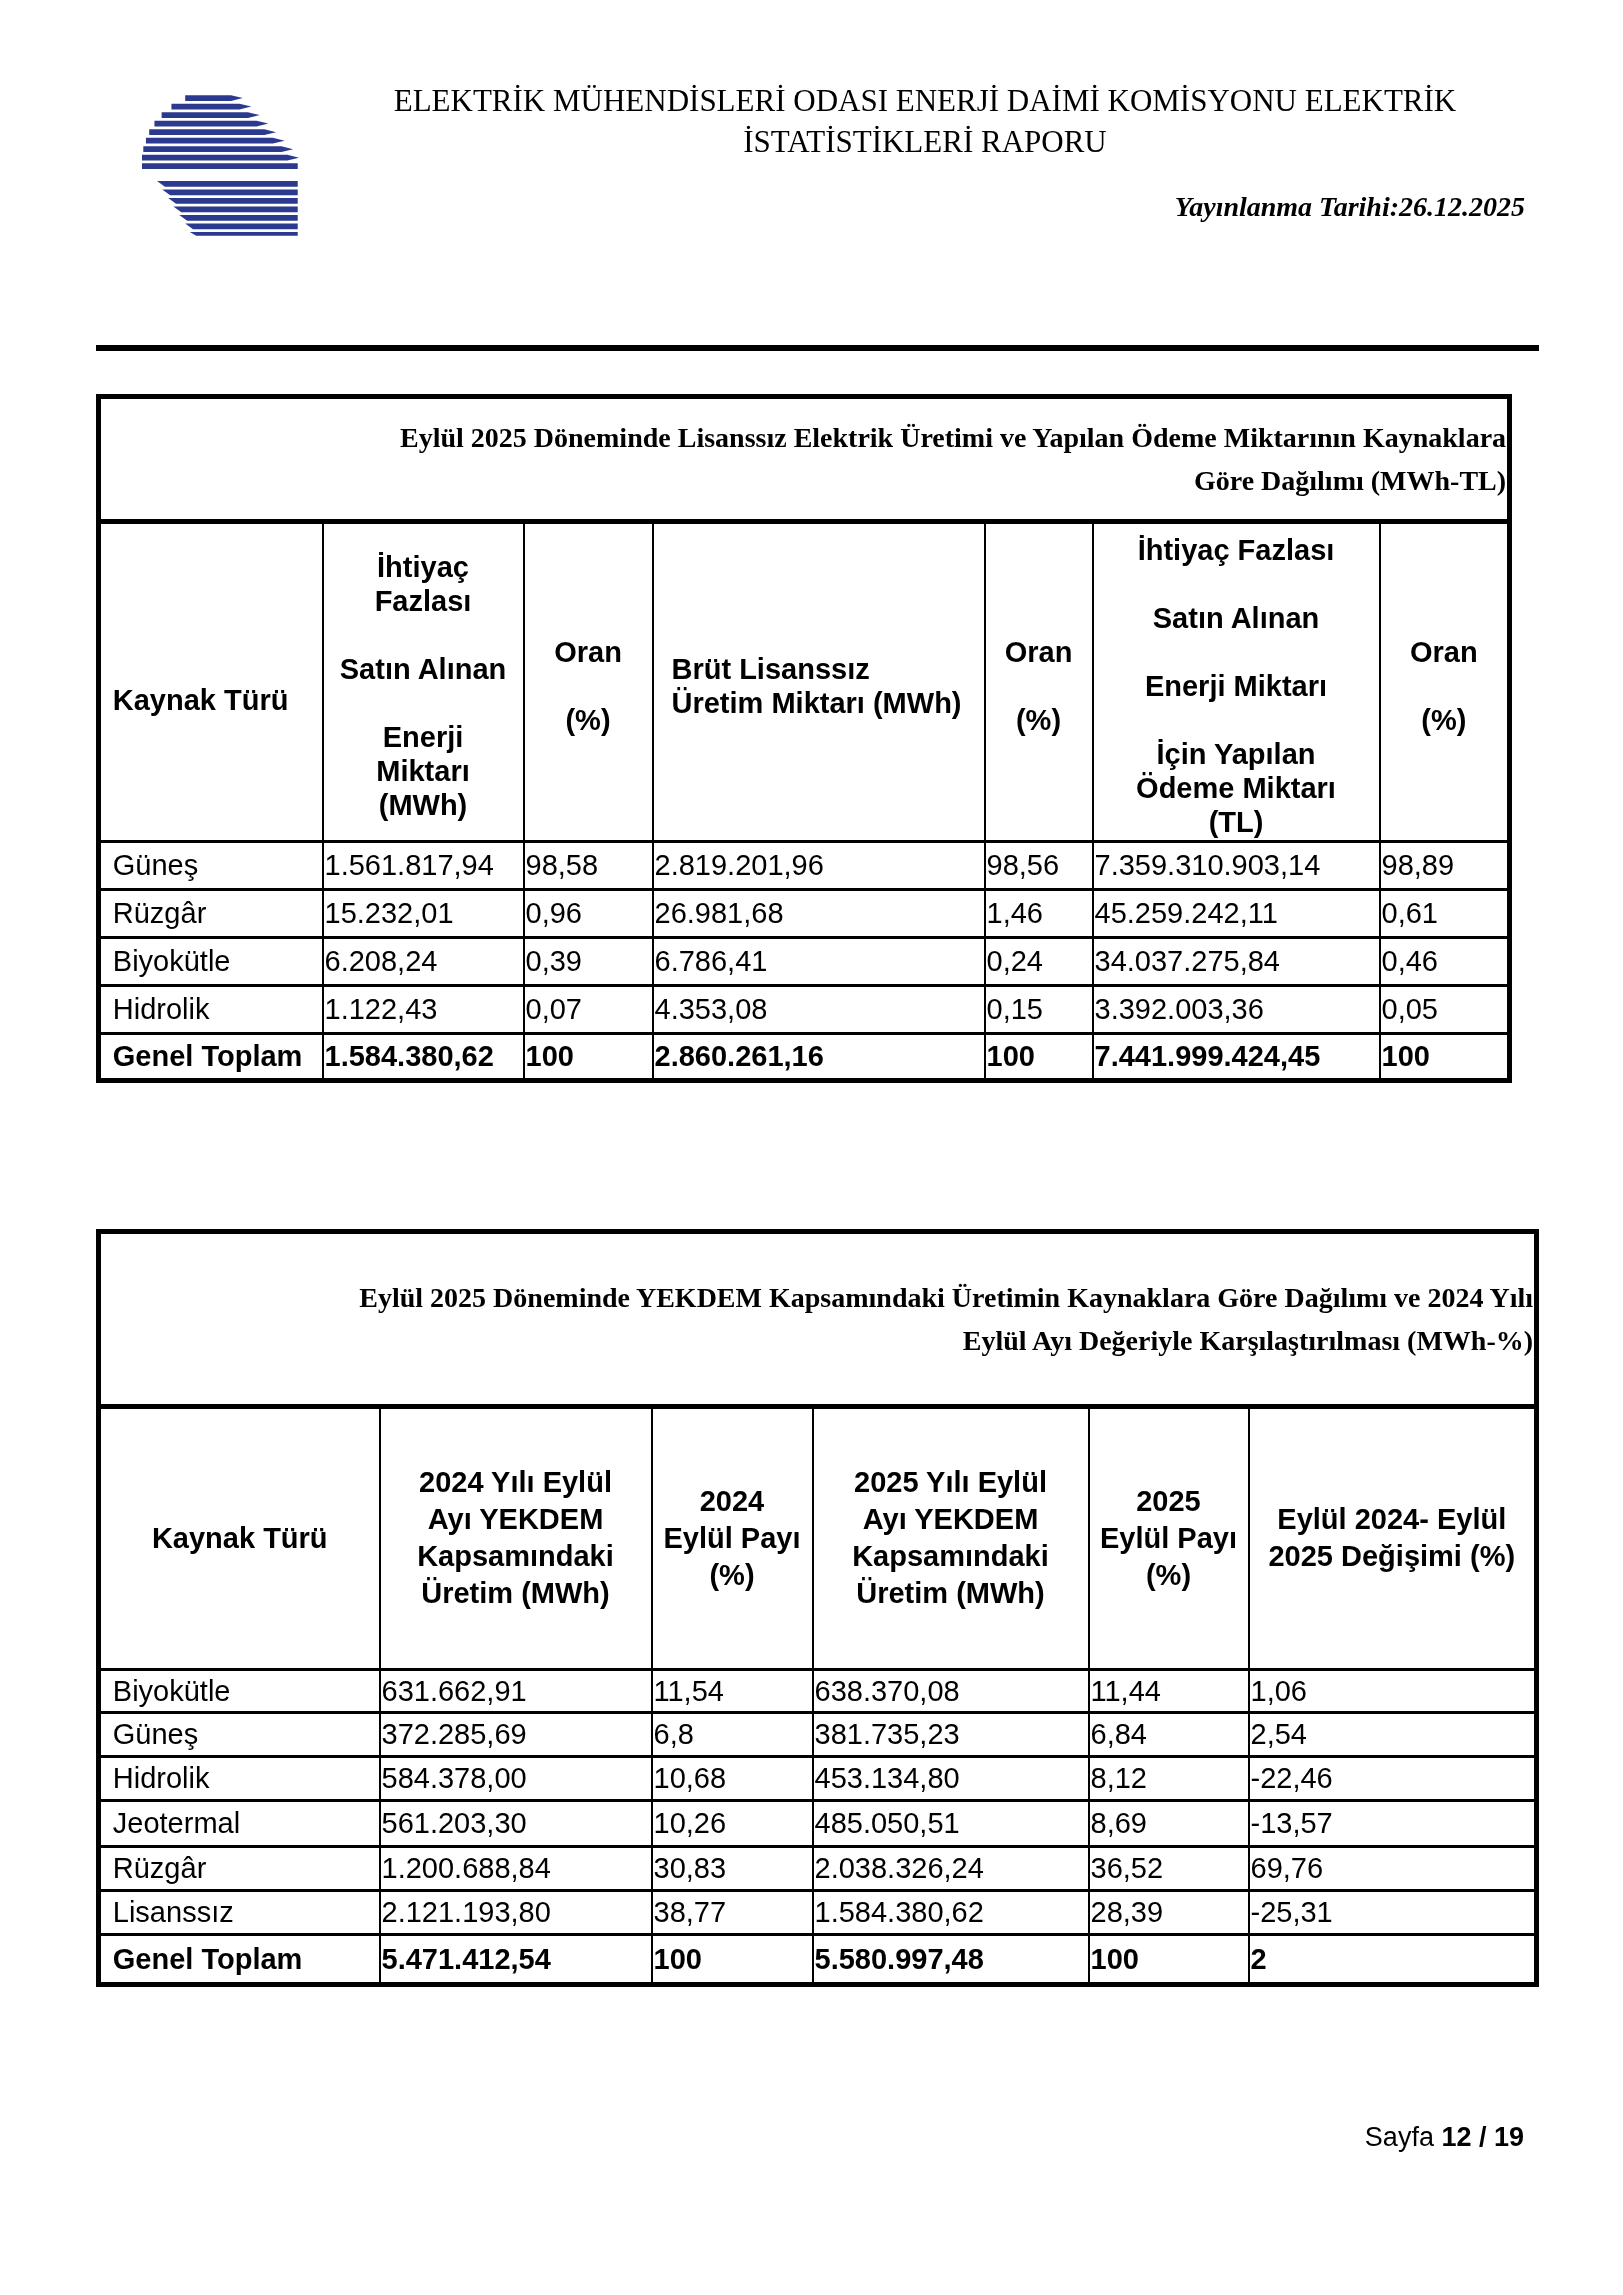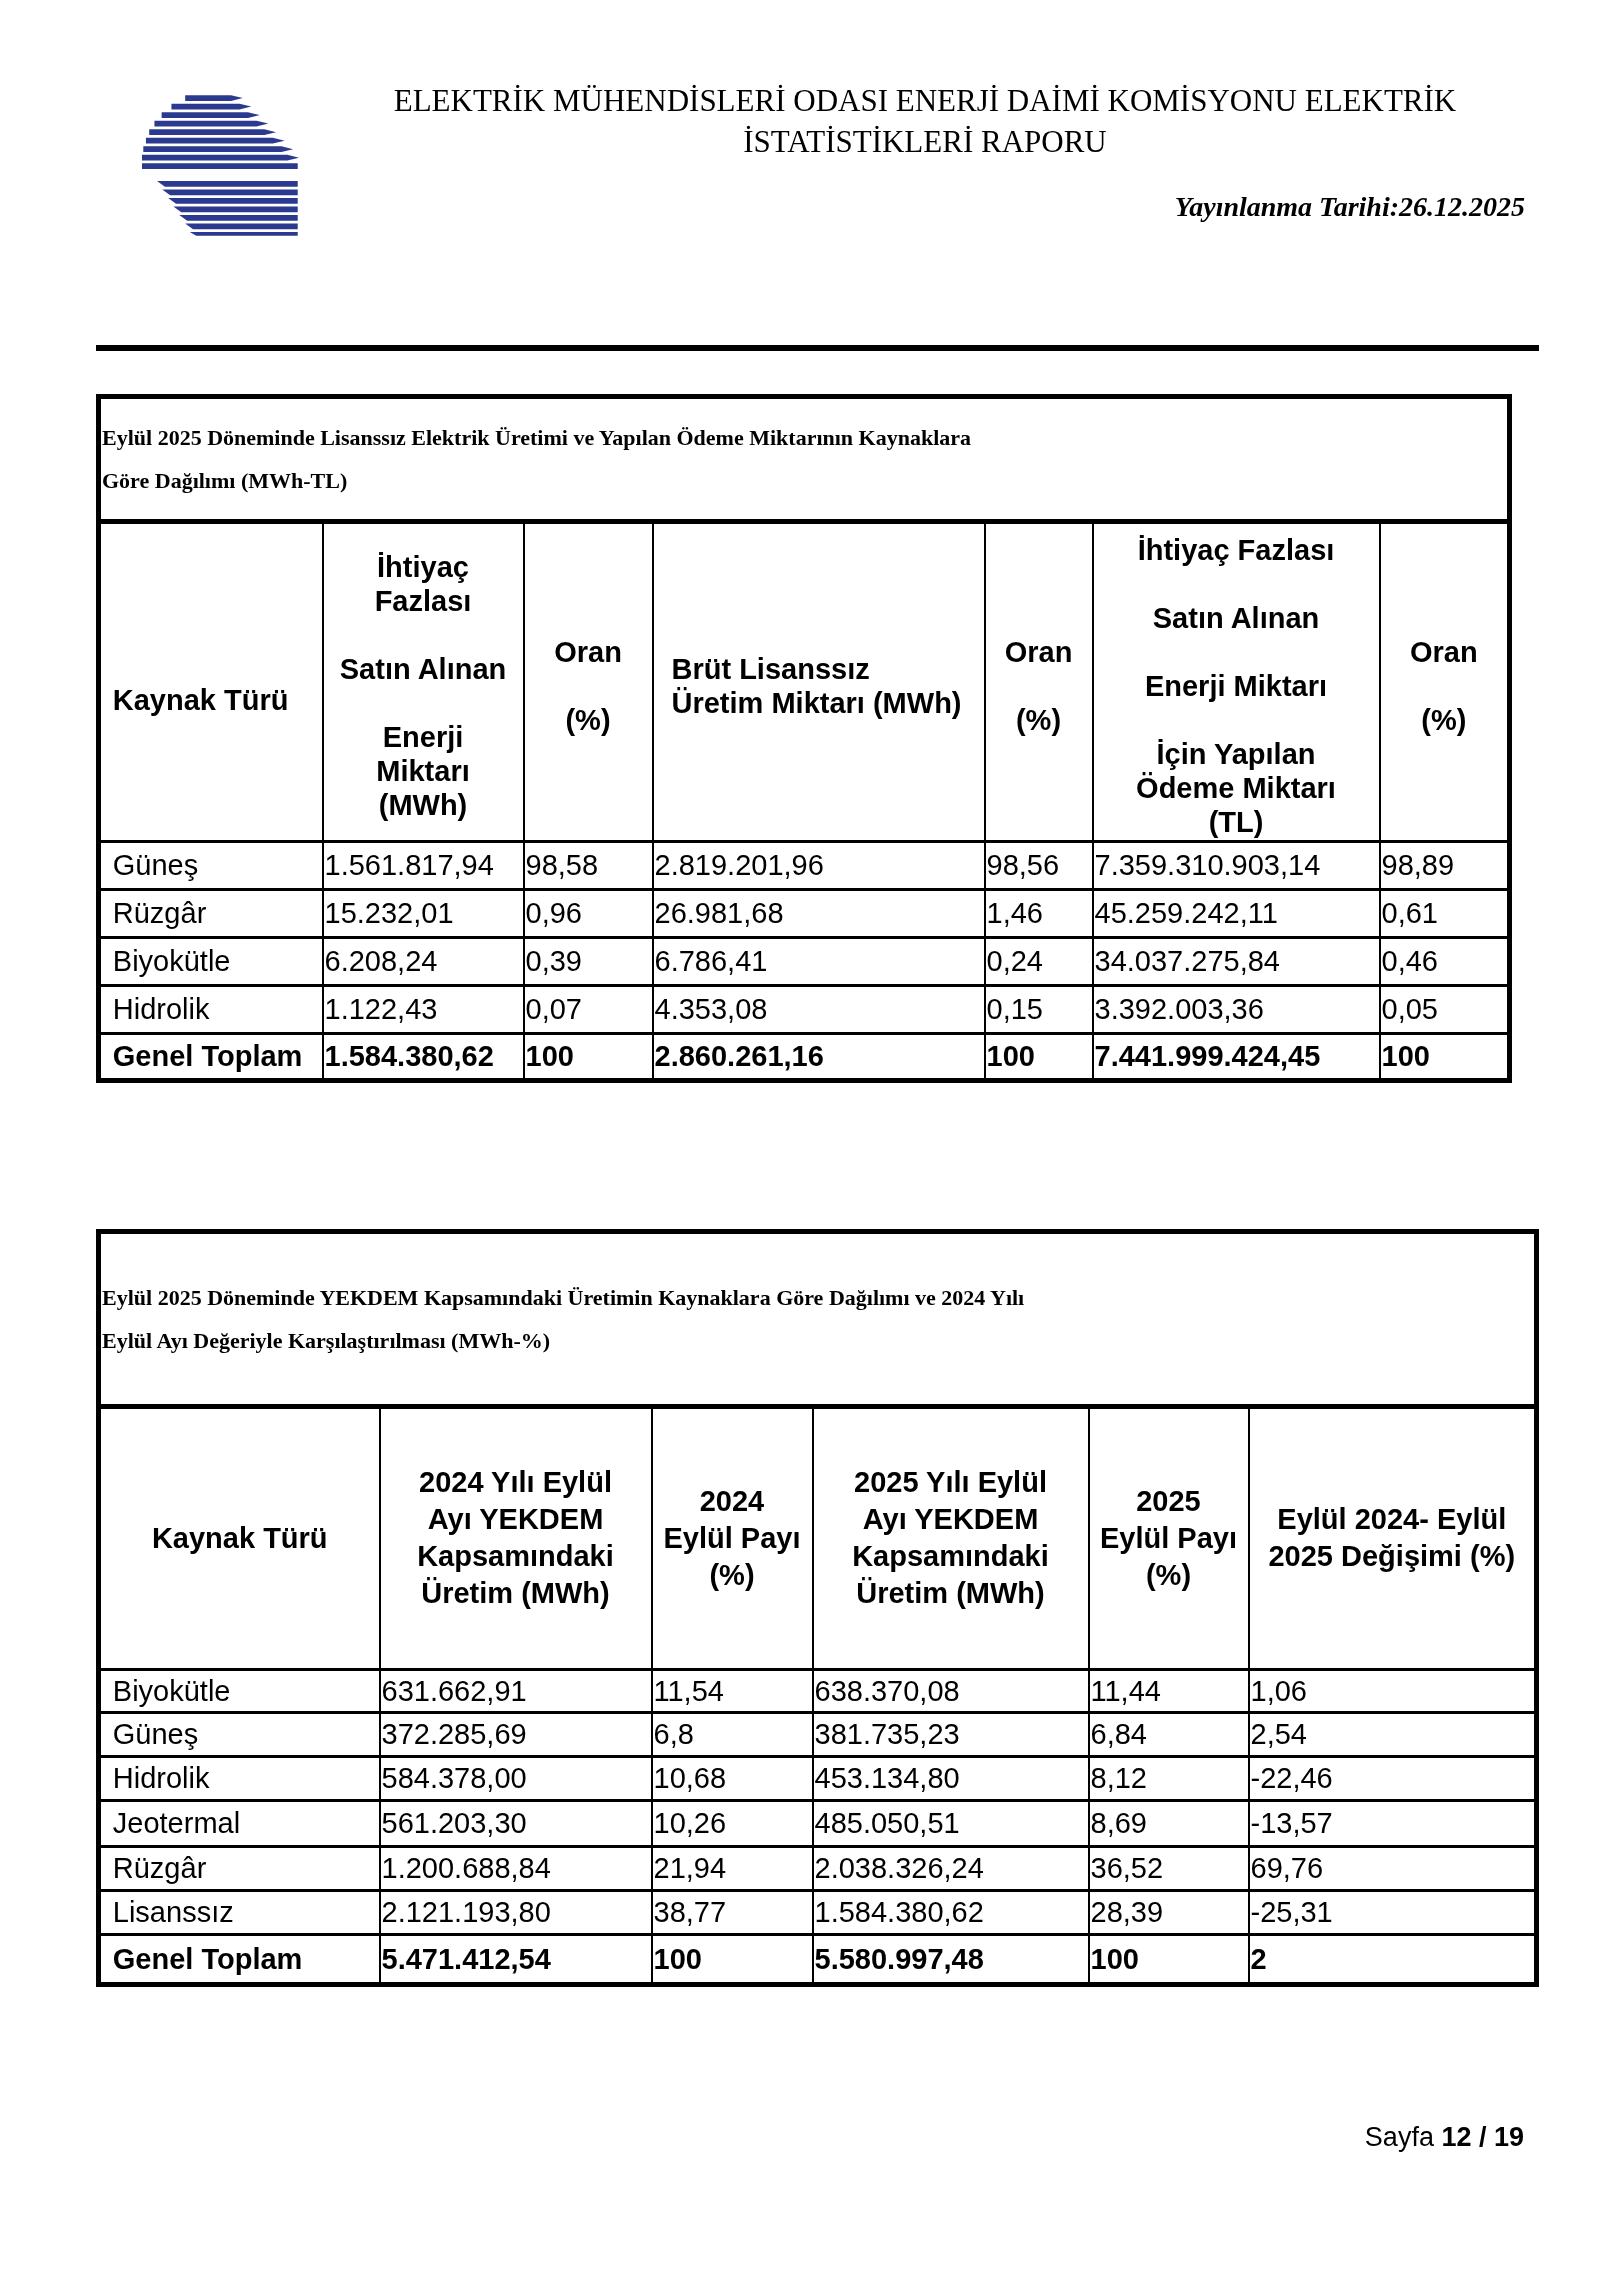--- a/index.html
+++ b/index.html
@@ -27,22 +27,22 @@
   .tbl {
     position:absolute; border-collapse:collapse; table-layout:fixed;
     border:5.2px solid #000; background:#fff; font-size:29px;
   }
   .tbl td {
     border-left:2px solid #000; border-right:2px solid #000;
     border-top:3.9px solid #000; border-bottom:3.9px solid #000;
     overflow:hidden; vertical-align:middle;
   }
   .ttl {
-    font-family:"Liberation Serif", serif; font-weight:bold; font-size:22px;
-    text-align:left; line-height:43px; white-space:pre-line;
+    font-family:"Liberation Serif", serif; font-weight:bold; font-size:28px;
+    text-align:right; line-height:43px; white-space:pre-line;
     border-bottom:5.2px solid #000 !important; vertical-align:middle;
   }
   .hd {
     font-weight:bold; white-space:pre-line; text-align:center;
     vertical-align:top; line-height:34px; padding-top:9.2px; font-size:29px;
   }
   .t1 .hd.hc1 { text-align:left; padding-left:11.8px; padding-top:37px; }
   .t1 .hd.hc4 { text-align:left; padding-left:18px; }
   .t2 .hd { vertical-align:middle; padding-top:0; line-height:37px; }
   .dl { text-align:left;  padding-left:11.8px; }
@@ -240,21 +240,21 @@
       <td class="dl">Jeotermal</td>
       <td class="dr">561.203,30</td>
       <td class="dc">10,26</td>
       <td class="dr">485.050,51</td>
       <td class="dc">8,69</td>
       <td class="dc">-13,57</td>
     </tr>
     <tr style="height:44px">
       <td class="dl">Rüzgâr</td>
       <td class="dr">1.200.688,84</td>
-      <td class="dc">21,94</td>
+      <td class="dc">30,83</td>
       <td class="dr">2.038.326,24</td>
       <td class="dc">36,52</td>
       <td class="dc">69,76</td>
     </tr>
     <tr style="height:44px">
       <td class="dl">Lisanssız</td>
       <td class="dr">2.121.193,80</td>
       <td class="dc">38,77</td>
       <td class="dr">1.584.380,62</td>
       <td class="dc">28,39</td>

